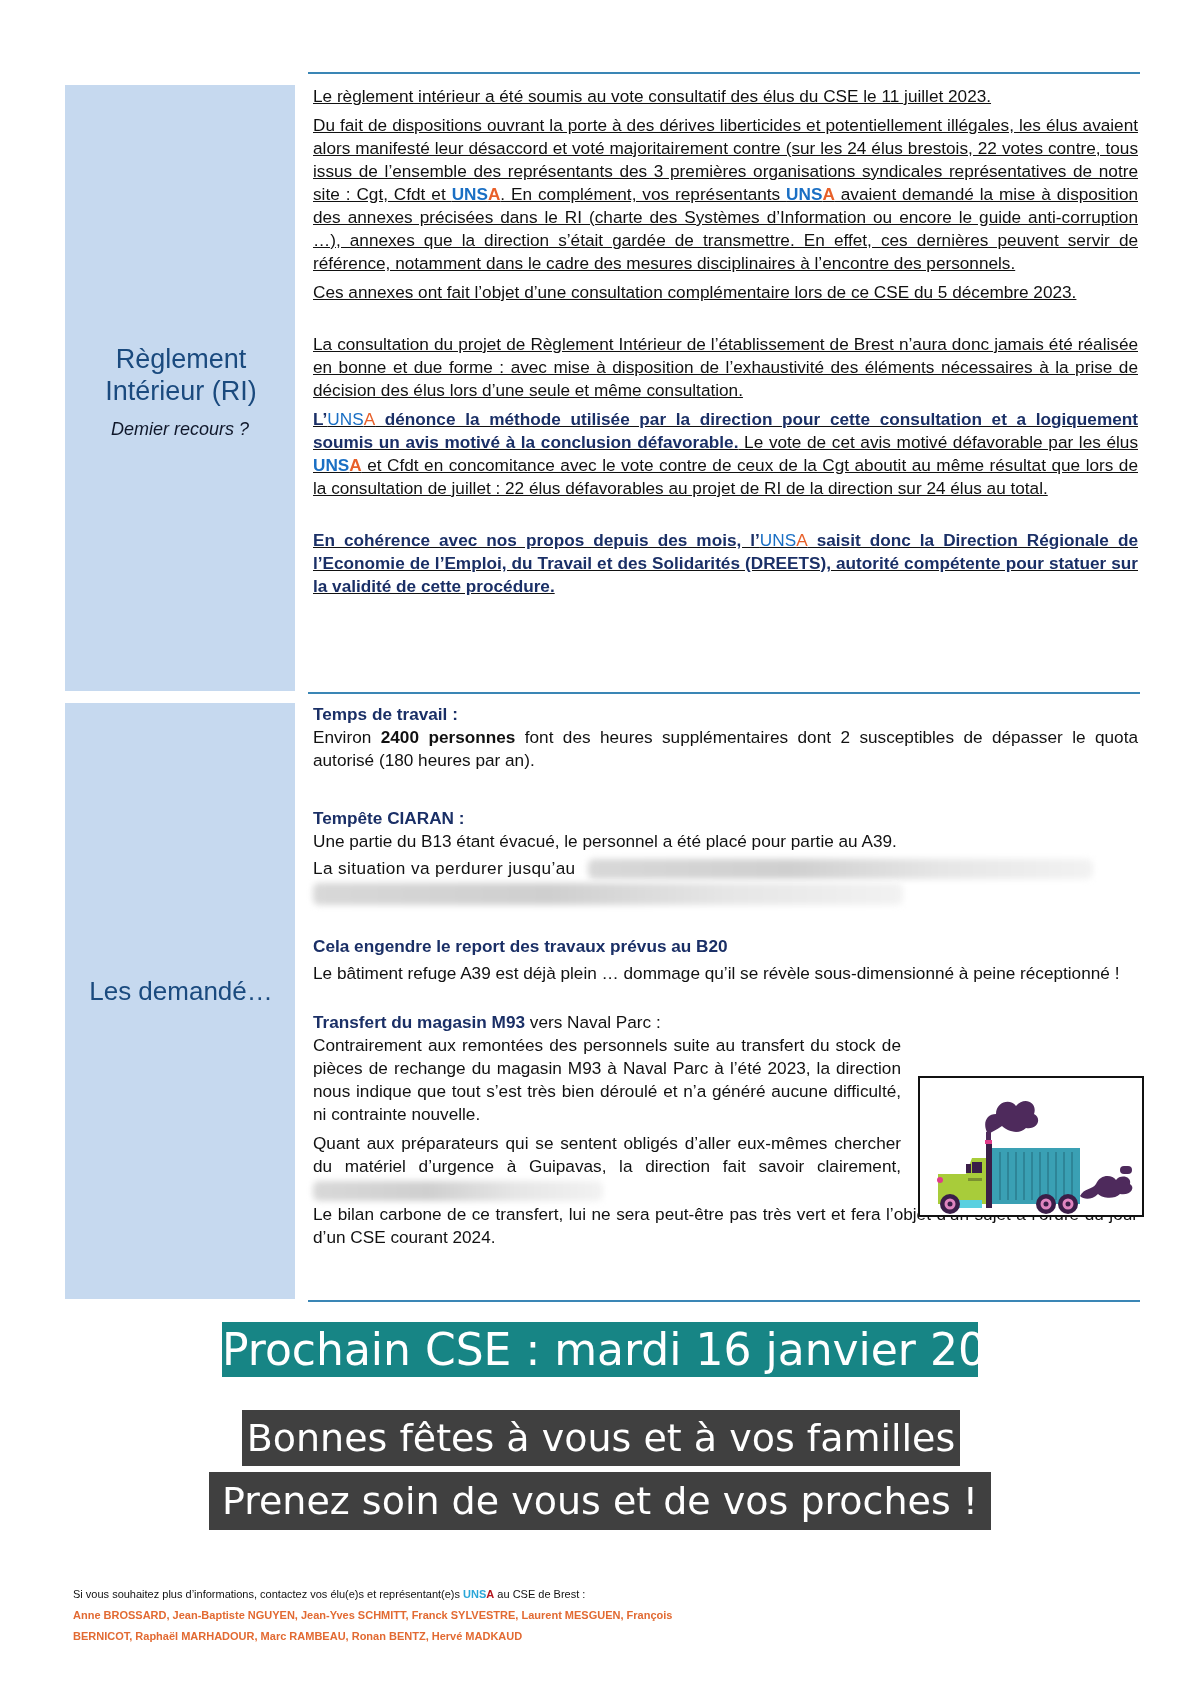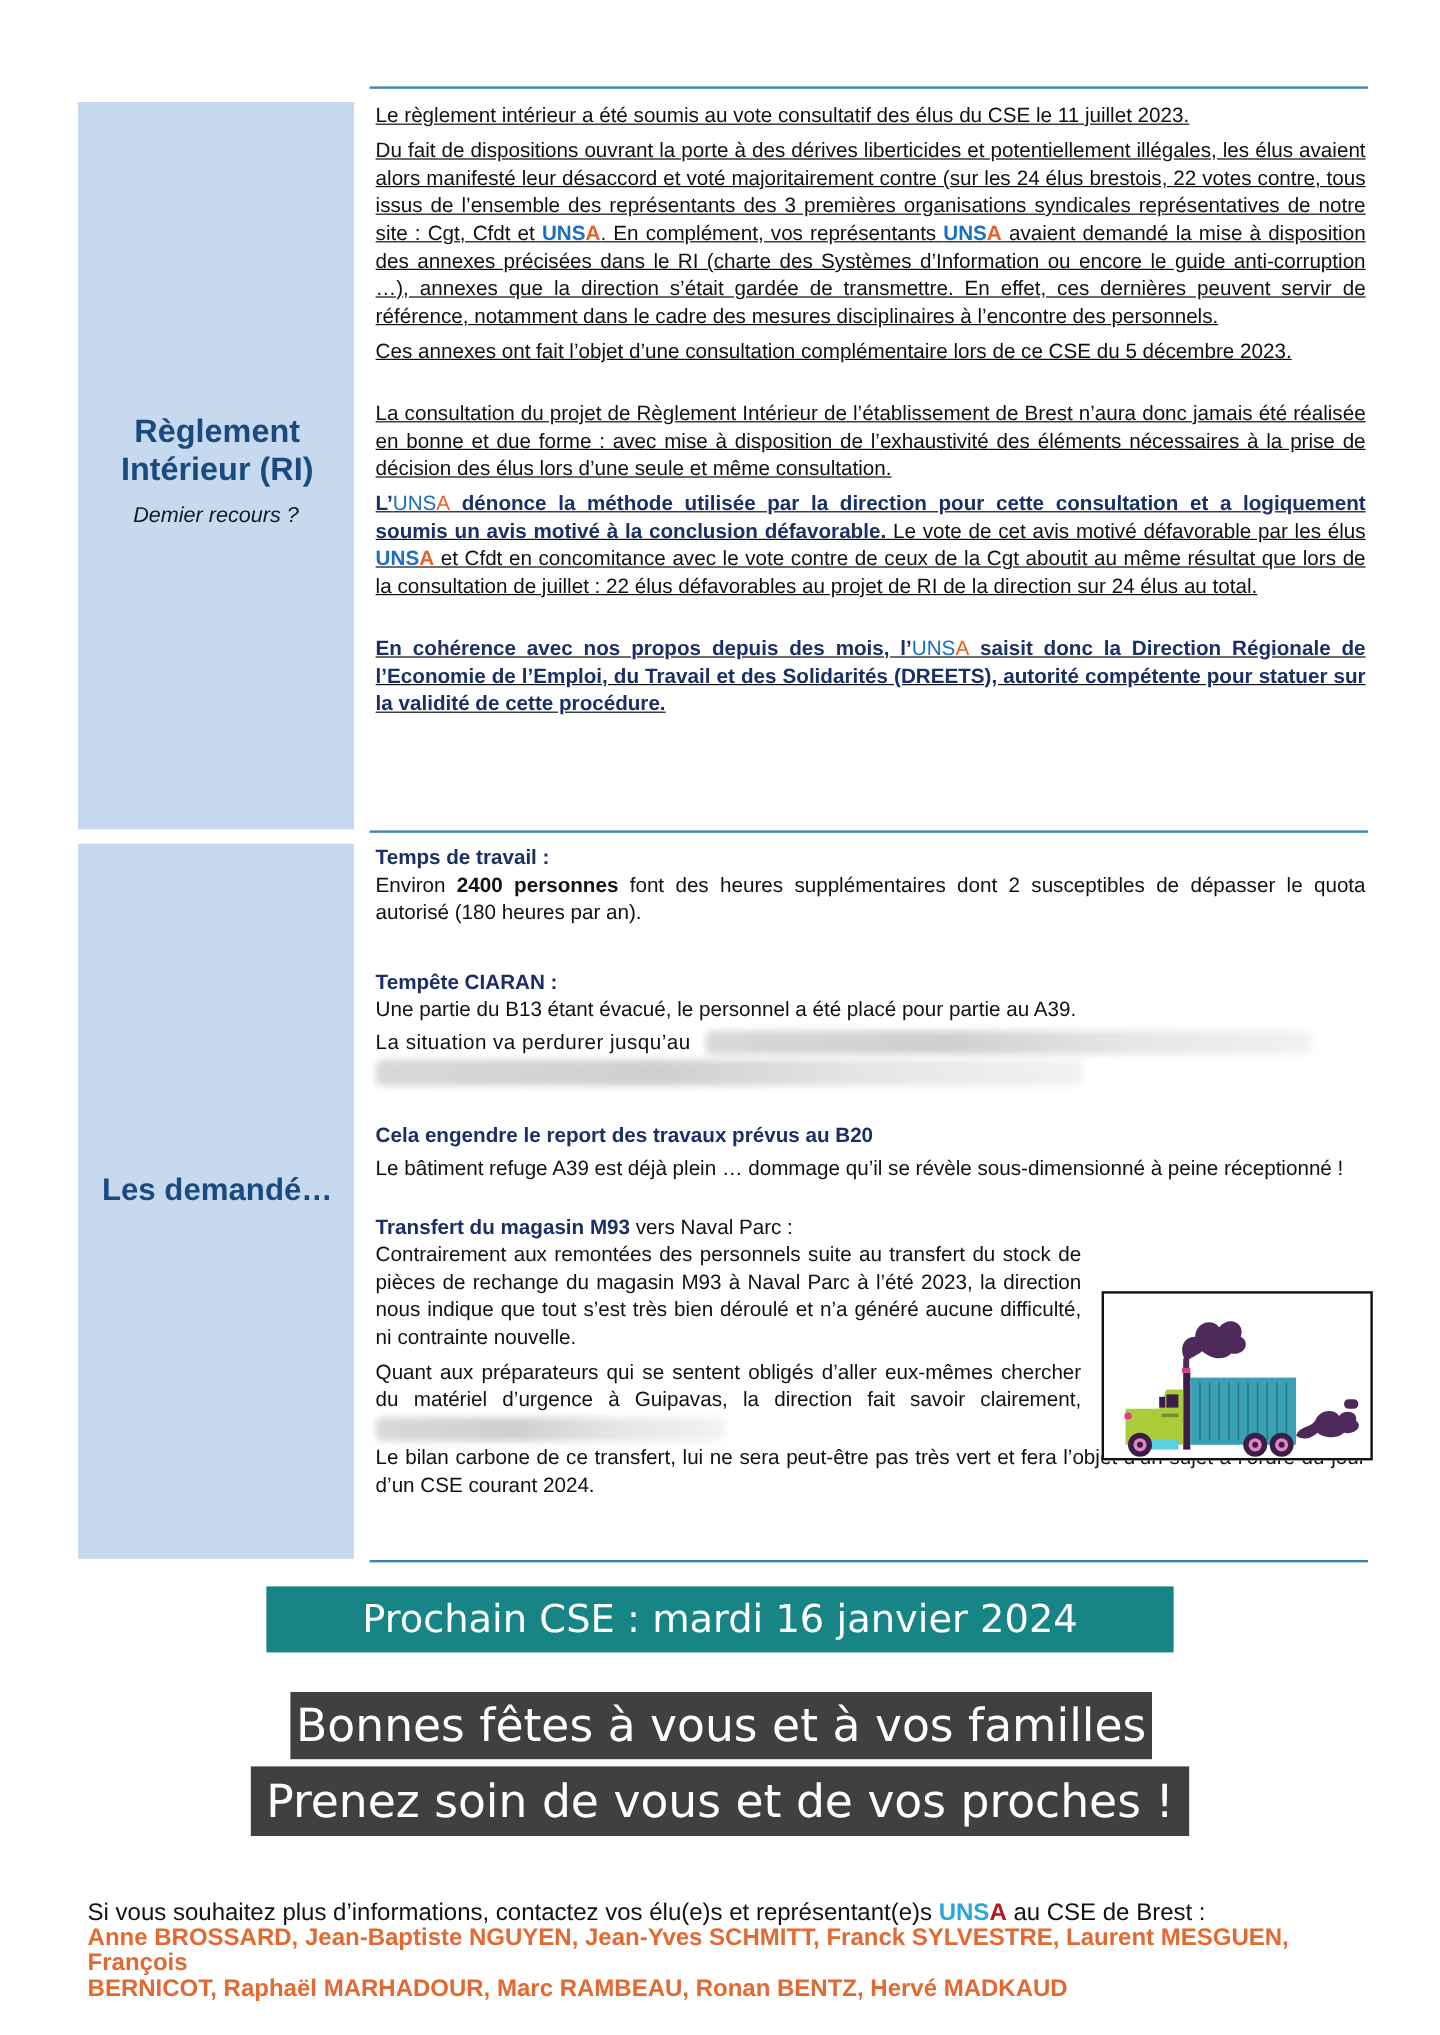--- a/index.html
+++ b/index.html
@@ -1,36 +1,36 @@
 <!DOCTYPE html>
 <html><head>
 <meta charset="utf-8">
 <style>
   html, body { margin:0; padding:0; background:#ffffff; }
   body { width:1200px; height:1696px; position:relative; overflow:hidden;
          font-family:"Liberation Sans", sans-serif; color:#111; }
   .rule { position:absolute; height:2px; background:#3a86b5; }
   .sidebox { position:absolute; background:#c6d9ef; }
   .side-title { position:absolute; left:2px; right:0; text-align:center;
-       color:#1a4a7e; font-weight:bold; font-size:27px; line-height:32px; }
+       color:#1a4a7e; font-weight:normal; font-size:27px; line-height:32px; }
   .side-sub { position:absolute; left:0; right:0; text-align:center;
        color:#0f172a; font-style:italic; font-size:18px; }
   .col { position:absolute; left:313px; width:825px; font-size:17.2px;
          line-height:23px; text-align:justify; }
   .col p { margin:0 0 6px 0; }
   .navy { color:#1a2f66; font-weight:bold; }
   .u-blue { color:#1a6fc4; font-weight:bold; }
   .u-orange { color:#e8602a; font-weight:bold; }
   .blur { display:inline-block; background:linear-gradient(90deg,#d8d8d8,#cfcfcf 40%,#e6e6e6 70%,#f2f2f2);
           filter:blur(3px); border-radius:6px; vertical-align:middle; }
   .banner { position:absolute; font-family:"DejaVu Sans", sans-serif;
             color:#ffffff; text-align:center; white-space:nowrap; }
   .banner.teal { background:#178585; }
   .banner.cyan { background:#404040; }
-  .footer { position:absolute; left:73px; width:1060px; font-size:20px; line-height:21px; }
+  .footer { position:absolute; left:73px; width:1060px; font-size:11px; line-height:21px; }
   .names { color:#e26a32; font-weight:bold; }
   .truck-frame { position:absolute; left:918px; top:1076px; width:222px; height:137px;
                  border:2px solid #111; background:#fff; }
 </style>
 </head>
 <body>
 
 <div class="rule" style="left:308px; top:72px; width:832px;"></div>
 
 <div class="sidebox" style="left:65px; top:85px; width:230px; height:606px;">
@@ -126,21 +126,21 @@
         <circle cx="148" cy="126" r="2.5" fill="#3a1e48"></circle>
     </g>
 
     <path d="M160 118 C164 110 172 112 176 106 C180 96 192 96 196 102 C200 96 212 98 210 106 C216 110 210 118 200 116 C194 122 182 120 178 116 C172 122 164 122 160 118 Z" fill="#4e2a5c"></path>
     <rect x="200" y="88" width="12" height="8" rx="4" fill="#4e2a5c"></rect>
   </svg>
 </div>
 
 <div class="rule" style="left:308px; top:1300px; width:832px;"></div>
 
-<div class="banner teal" style="left:222px; top:1322px; width:756px; height:55px; line-height:55px; font-size:32px;">Prochain CSE : mardi 16 janvier 2024</div>
+<div class="banner teal" style="left:222px; top:1322px; width:756px; height:55px; line-height:55px; font-size:44px;">Prochain CSE : mardi 16 janvier 2024</div>
 <div class="banner cyan" style="left:242px; top:1410px; width:718px; height:56px; line-height:56px; font-size:38px;">Bonnes fêtes à vous et à vos familles</div>
 <div class="banner cyan" style="left:209px; top:1472px; width:782px; height:58px; line-height:58px; font-size:38px;">Prenez soin de vous et de vos proches !</div>
 
 <div class="footer" style="top:1584px;">
   <div><span>Si vous souhaitez plus d’informations, contactez vos élu(e)s et représentant(e)s </span><span><span style="color:#2aa6d8; font-weight:bold;">UNS</span><span style="color:#b3161e; font-weight:bold;">A</span></span><span> au CSE de Brest :</span></div>
   <div class="names">Anne BROSSARD, Jean-Baptiste NGUYEN, Jean-Yves SCHMITT, Franck SYLVESTRE, Laurent MESGUEN, François</div>
   <div class="names">BERNICOT, Raphaël MARHADOUR, Marc RAMBEAU, Ronan BENTZ, Hervé MADKAUD</div>
 </div>
 
 </body></html>

